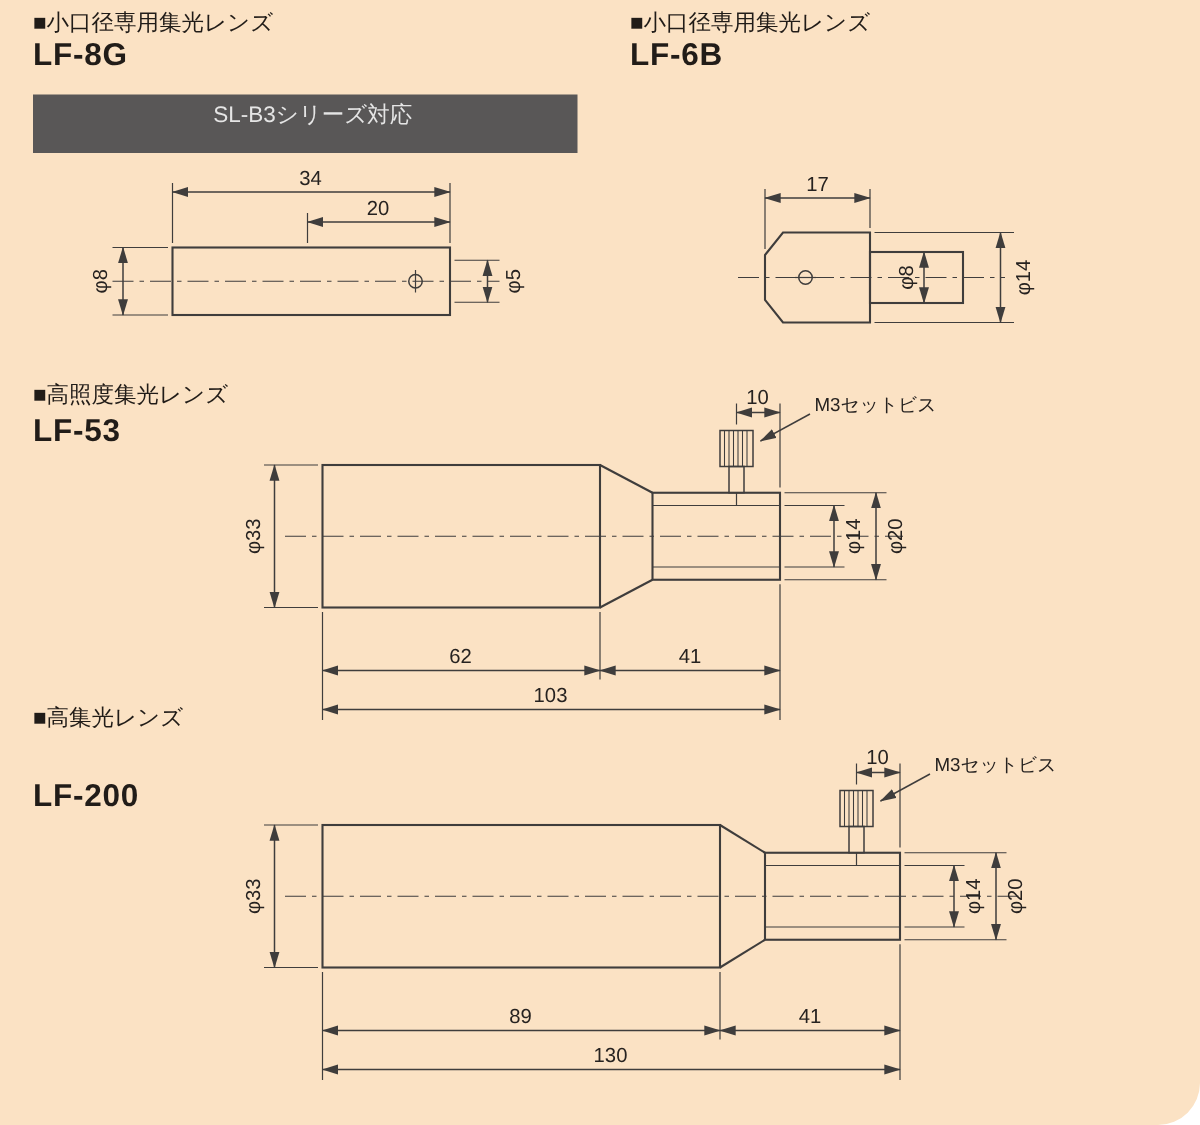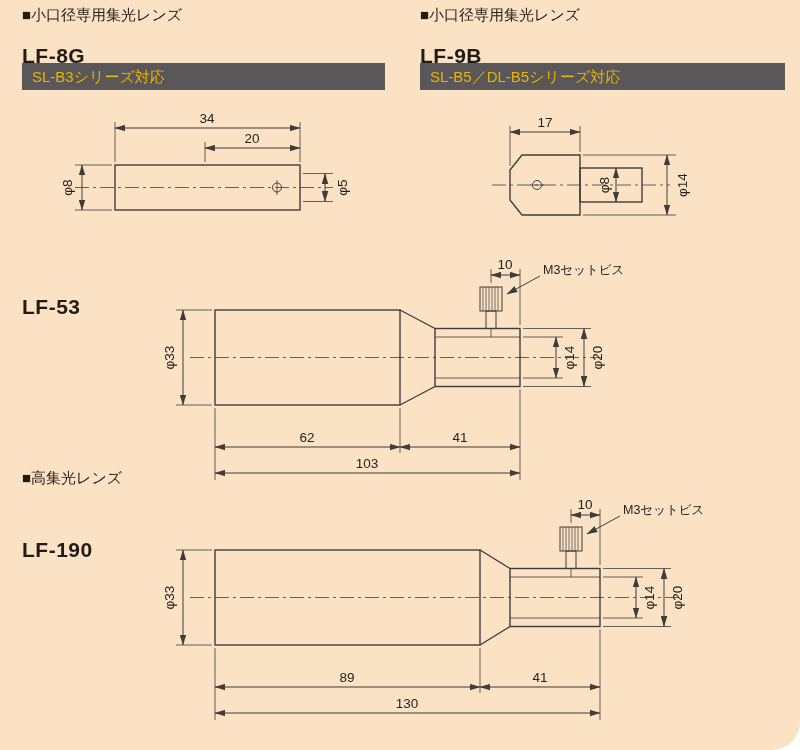--- a/index.html
+++ b/index.html
@@ -1,21 +1,21 @@
 <!DOCTYPE html>
 <html><head>
 <meta charset="utf-8">
 <style>
   html,body{margin:0;padding:0;background:#ffffff;}
   .page{position:relative;width:800px;height:750px;background:#FBE2C4;overflow:hidden;
         border-bottom-right-radius:28px;font-family:"Liberation Sans",sans-serif;}
   .cat{position:absolute;font-size:15px;font-weight:normal;color:#211c18;white-space:nowrap;}
-  .model{position:absolute;font-size:21px;font-weight:bold;color:#211c18;letter-spacing:.5px;margin-top:19px;}
-  .banner{position:absolute;height:27px;line-height:27px;background:#595757;color:#eab308;
-          font-size:15px;padding-left:10px;box-sizing:border-box;white-space:nowrap;}
+  .model{position:absolute;font-size:21px;font-weight:bold;color:#211c18;letter-spacing:.5px;}
+  .banner{position:absolute;height:39px;line-height:27px;background:#595757;color:#e5e5e5;
+          font-size:15px;padding-left:10px;box-sizing:border-box;white-space:nowrap;text-align:center;}
   .draw{position:absolute;overflow:visible;}
   
   .ol{stroke:#3f3d3c;stroke-width:1.4;fill:none;}
   .thin{stroke:#3f3d3c;stroke-width:.8;fill:none;}
   .dim{stroke:#3f3d3c;stroke-width:1;fill:none;}
   .ext{stroke:#3f3d3c;stroke-width:.8;fill:none;}
   .cl{stroke:#3f3d3c;stroke-width:.8;fill:none;stroke-dasharray:14 4 3 4;}
   .hatch{stroke:#3f3d3c;stroke-width:.7;fill:none;}
   .dtx{font-family:"Liberation Sans",sans-serif;font-size:13.5px;fill:#262220;}
   .dtxs{font-family:"Liberation Sans",sans-serif;font-size:12.5px;fill:#262220;}
@@ -65,22 +65,21 @@
     </g>
     <g>
       <line class="ext" x1="288" y1="63.5" x2="318" y2="63.5"></line>
       <line class="ext" x1="288" y1="91.5" x2="318" y2="91.5"></line>
       <line class="dim" x1="310" y1="63.5" x2="310" y2="91.5" marker-start="url(#arr)" marker-end="url(#arr)"></line>
       <text class="dtx" text-anchor="middle" dominant-baseline="central" transform="rotate(-90 327 77.5)" x="327" y="77.5">φ5</text>
     </g>
   </svg>
 
   <div class="cat" style="left:420px;top:6px">■小口径専用集光レンズ</div>
-  <div class="model" style="left:420px;top:25px">LF-9B</div>
-  <div class="banner" style="left:420px;top:63px;width:365px">SL-B5／DL-B5シリーズ対応</div>
+  <div class="model" style="left:420px;top:25px">LF-6B</div>
 
   <svg class="draw" style="left:420px;top:110px" width="375" height="130" viewBox="0 0 375 130">
     <g>
       <path class="ol" d="M90 60 L102 45 L160 45 L160 105 L102 105 L90 90 Z"></path>
       <rect class="ol" x="160" y="58" width="62" height="34"></rect>
       <line class="cl" x1="72" y1="75" x2="250" y2="75"></line>
       <g>
         <circle class="dim" cx="117" cy="75" r="4.5"></circle>
         <line class="thin" x1="110" y1="75" x2="124" y2="75"></line>
       </g>
@@ -96,20 +95,21 @@
       <text class="dtx" text-anchor="middle" dominant-baseline="central" transform="rotate(-90 184 75)" x="184" y="75">φ8</text>
     </g>
     <g>
       <line class="ext" x1="163" y1="45" x2="256" y2="45"></line>
       <line class="ext" x1="163" y1="105" x2="256" y2="105"></line>
       <line class="dim" x1="247" y1="45" x2="247" y2="105" marker-start="url(#arr)" marker-end="url(#arr)"></line>
       <text class="dtx" text-anchor="middle" dominant-baseline="central" transform="rotate(-90 262 75)" x="262" y="75">φ14</text>
     </g>
   </svg>
 
+  <div class="cat" style="left:22px;top:254px">■高照度集光レンズ</div>
   <div class="model" style="left:22px;top:276px">LF-53</div>
 
   <svg class="draw" style="left:150px;top:255px" width="520" height="232" viewBox="0 0 520 232">
     <g>
       <rect class="ol" x="65" y="55" width="185" height="95"></rect>
       <line class="ol" x1="250" y1="55" x2="285" y2="73.5"></line>
       <line class="ol" x1="250" y1="150" x2="285" y2="131.5"></line>
       <rect class="ol" x="285" y="73.5" width="85" height="58"></rect>
       <line class="thin" x1="285" y1="82" x2="370" y2="82"></line>
       <line class="thin" x1="285" y1="123" x2="370" y2="123"></line>
@@ -156,21 +156,21 @@
       <line class="dim" x1="65" y1="192" x2="250" y2="192" marker-start="url(#arr)" marker-end="url(#arr)"></line>
       <text class="dtx" x="157" y="187" text-anchor="middle">62</text>
       <line class="dim" x1="250" y1="192" x2="370" y2="192" marker-start="url(#arr)" marker-end="url(#arr)"></line>
       <text class="dtx" x="310" y="187" text-anchor="middle">41</text>
       <line class="dim" x1="65" y1="218" x2="370" y2="218" marker-start="url(#arr)" marker-end="url(#arr)"></line>
       <text class="dtx" x="217" y="213" text-anchor="middle">103</text>
     </g>
   </svg>
 
   <div class="cat" style="left:22px;top:469px">■高集光レンズ</div>
-  <div class="model" style="left:22px;top:519px">LF-190</div>
+  <div class="model" style="left:22px;top:519px">LF-200</div>
 
   <svg class="draw" style="left:150px;top:497px" width="560" height="240" viewBox="0 0 560 240">
     <g>
       <rect class="ol" x="65" y="53" width="265" height="95"></rect>
       <line class="ol" x1="330" y1="53" x2="360" y2="71.5"></line>
       <line class="ol" x1="330" y1="148" x2="360" y2="129.5"></line>
       <rect class="ol" x="360" y="71.5" width="90" height="58"></rect>
       <line class="thin" x1="360" y1="80" x2="450" y2="80"></line>
       <line class="thin" x1="360" y1="121" x2="450" y2="121"></line>
       <line class="cl" x1="40" y1="100.5" x2="532" y2="100.5"></line>

